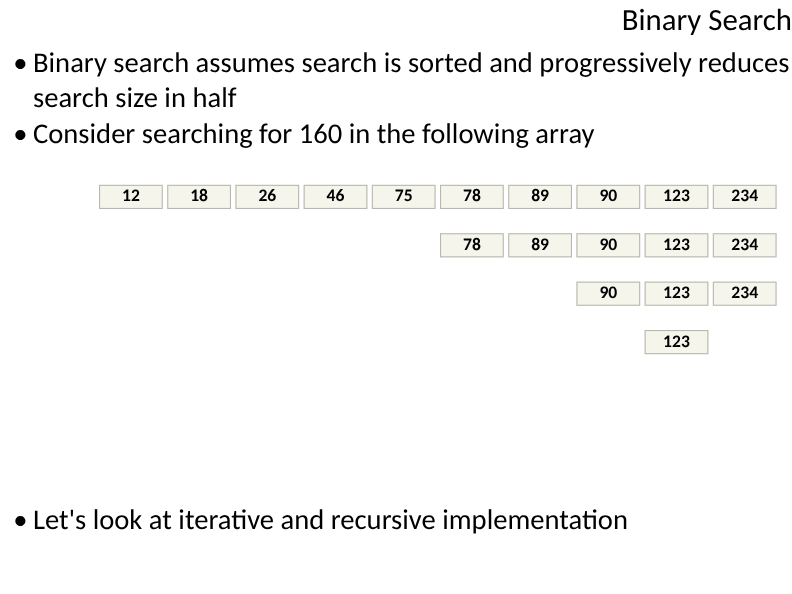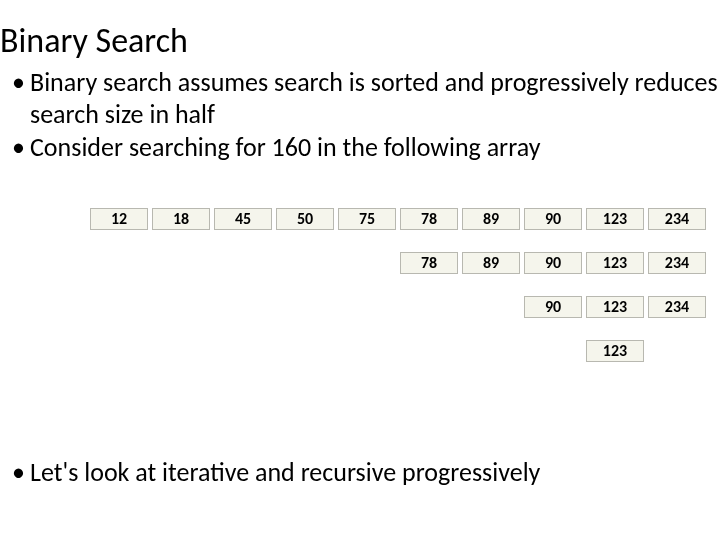--- a/index.html
+++ b/index.html
@@ -5,43 +5,43 @@
     * { margin: 0; padding: 0; box-sizing: border-box; }
     body {
       width: 720px;
       height: 540px;
       font-family: Calibri, Arial, sans-serif;
       background: #fff;
       color: #000;
       position: relative;
     }
     .title {
-      text-align: left;
-      font-size: 34px;
-      padding-top: 20px;
+      text-align: right;
+      font-size: 28px;
+      padding-top: 0;
       padding-bottom: 6px;
     }
     .bullets {
       padding-left: 12px;
       font-size: 26px;
       line-height: 1.22;
     }
     .bullet {
       display: flex;
       margin-bottom: 2px;
     }
     .bullet .dot {
       width: 18px;
       flex-shrink: 0;
     }
     .bullet .txt {
       flex: 1;
     }
     .array-area {
-      margin-top: 44px;
+      margin-top: 30px;
       padding-left: 90px;
     }
     .row {
       display: flex;
       height: 24px;
       margin-bottom: 20px;
     }
     .cell {
       width: 58px;
       height: 22px;
@@ -83,22 +83,22 @@
     <span class="dot">•</span>
     <span class="txt">Consider searching for 160 in the following array</span>
   </div>
 </div>
 
 <div class="array-area">
 
 <div class="row">
       <div class="cell">12</div>
       <div class="cell">18</div>
-      <div class="cell">45</div>
-      <div class="cell">50</div>
+      <div class="cell">26</div>
+      <div class="cell">46</div>
       <div class="cell">75</div>
       <div class="cell">78</div>
       <div class="cell">89</div>
       <div class="cell">90</div>
       <div class="cell">123</div>
       <div class="cell">234</div>
     </div>
     <div class="row">
       <div class="gap"></div>
       <div class="gap"></div>
@@ -131,14 +131,14 @@
       <div class="gap"></div>
       <div class="gap"></div>
       <div class="gap"></div>
       <div class="gap"></div>
       <div class="cell">123</div>
     </div>
   </div>
 
 <div class="footer-bullet">
   <span class="dot">•</span>
-  <span>Let's look at iterative and recursive progressively</span>
+  <span>Let's look at iterative and recursive implementation</span>
 </div>
 
 </body></html>

